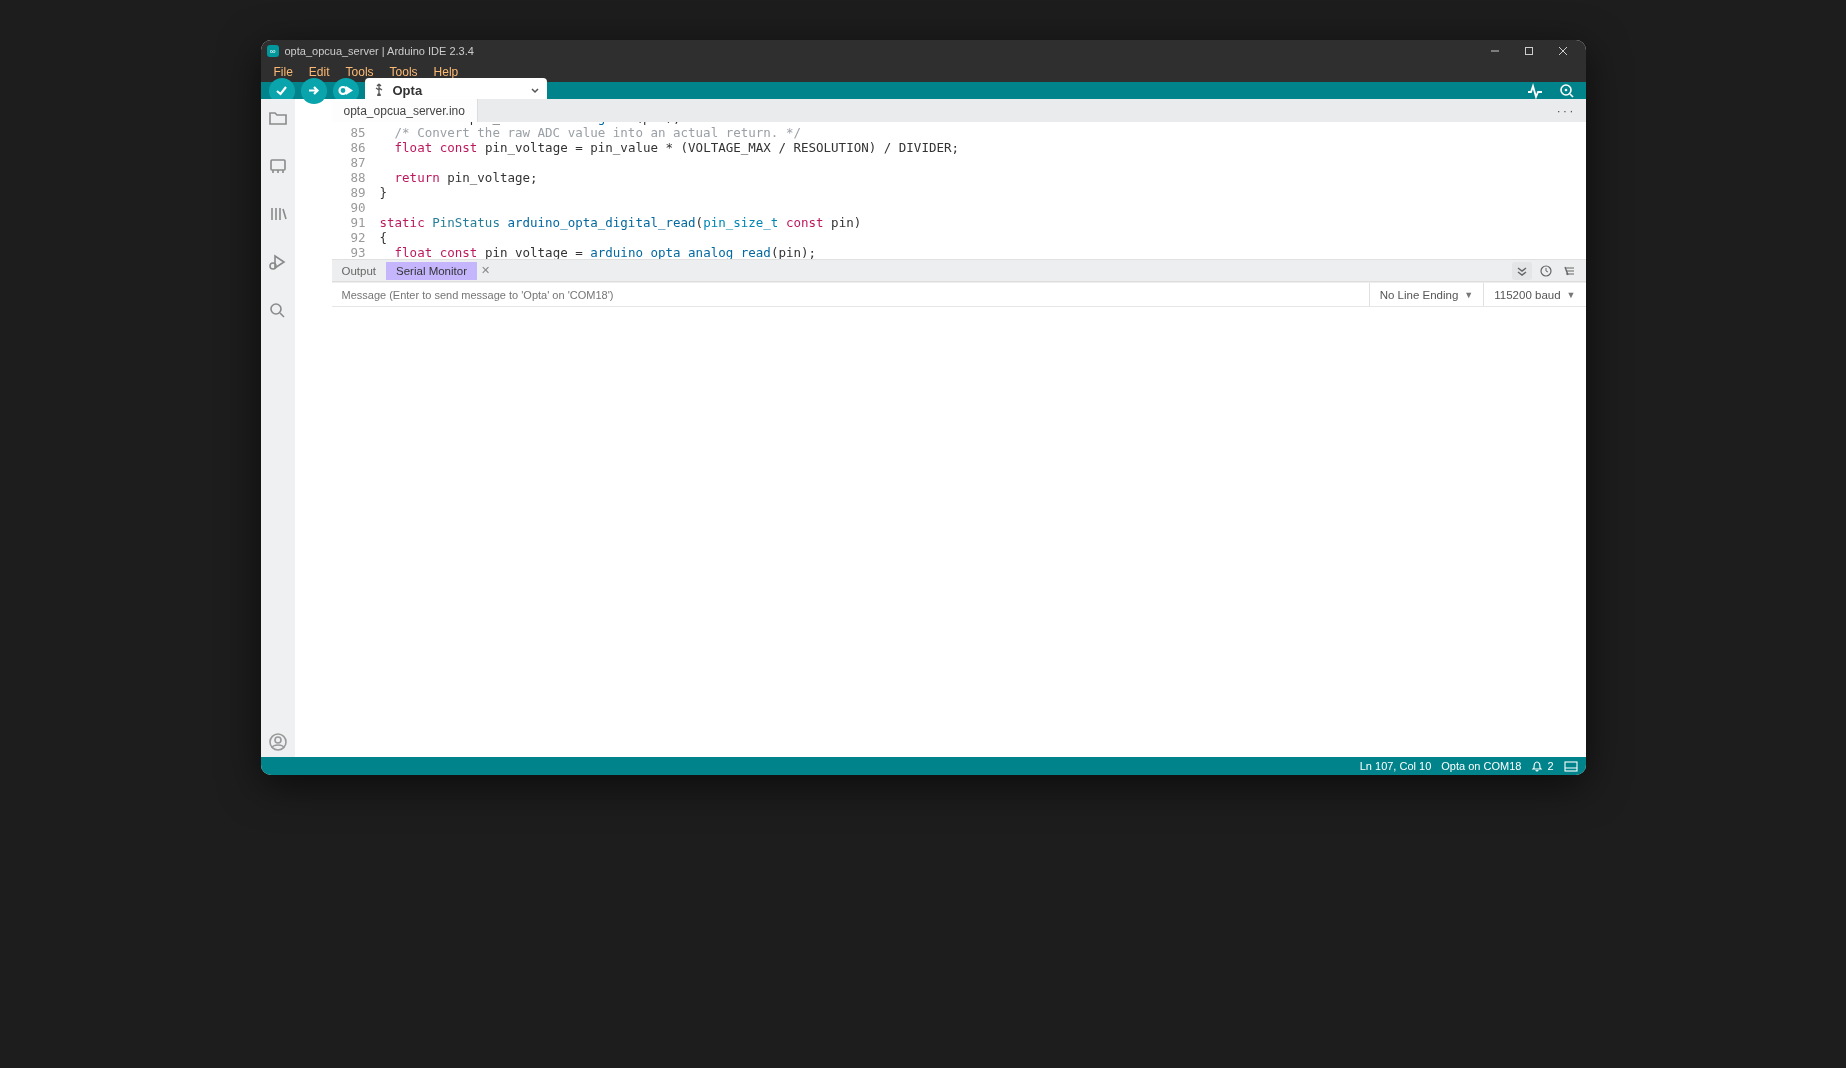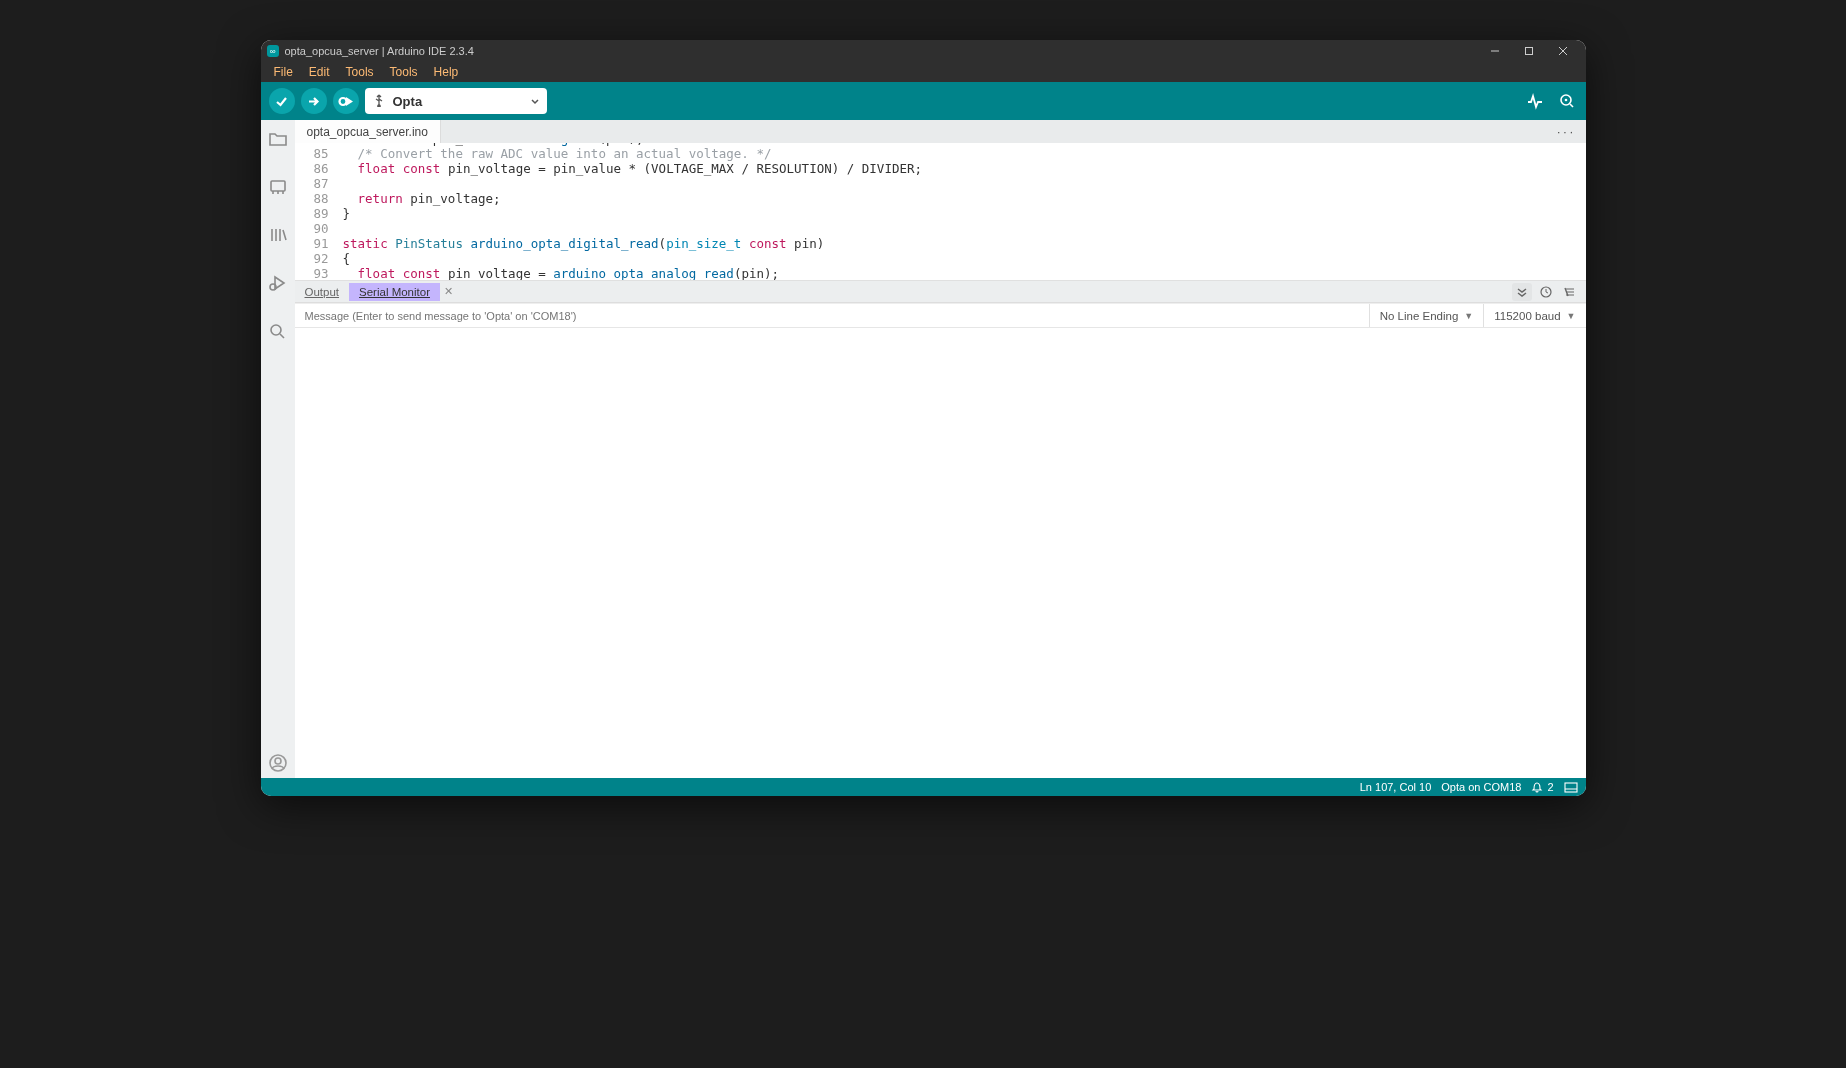--- a/index.html
+++ b/index.html
@@ -60,21 +60,21 @@
     gap: 2px;
     color: #fdba74;
     font-size: 12px;
   }
   .menubar .menuitem {
     padding: 2px 7px;
     cursor: pointer;
   }
   .toolbar {
     background: #00838a;
-    height: 38px;
+    height: 17px;
     display: flex;
     align-items: center;
     padding: 0 8px;
     gap: 6px;
   }
   .toolbar .rbtn {
     width: 26px; height: 26px;
     border-radius: 50%;
     background: #0aa5ac;
     display: flex;
@@ -95,21 +95,21 @@
     font-size: 13px;
     cursor: pointer;
     gap: 8px;
   }
   .board-selector .usb svg { stroke: #555; }
   .board-selector .chev { margin-left: auto; }
   .toolbar .right { margin-left: auto; display: flex; gap: 10px; }
   .toolbar .righticon { width: 22px; height: 22px; display:flex; align-items:center; justify-content:center; cursor:pointer;}
   .toolbar .righticon svg { stroke: #fff; fill: none; }
 
-  .body-area { display: flex; }
+  .body-area { display: flex; gap: 37px; }
   .sidebar {
     width: 34px;
     background: #eef0f1;
     display: flex;
     flex-direction: column;
     align-items: center;
     padding-top: 4px;
     gap: 18px;
   }
   .sidebar .sbtn {
@@ -177,21 +177,20 @@
     height: 22px;
     display: flex;
     align-items: center;
     font-size: 11.5px;
     color: #666;
     border-bottom: 1px solid #ddd;
   }
   .panel-tabs .ptab {
     padding: 3px 10px;
     cursor: pointer;
-    text-decoration: underline;
   }
   .panel-tabs .ptab.active {
     background: #c4b5fd;
     color: #333;
   }
   .panel-tabs .closex {
     padding: 0 4px; cursor:pointer; font-size: 11px; color: #888;
   }
   .panel-tabs .right {
     margin-left: auto; display: flex; align-items:center; gap: 4px; padding-right: 6px;
@@ -388,21 +387,21 @@
       </div>
 
       <div class="editor">
         <div class="code-lines" id="code-lines">
             <div class="code-row">
               <div class="gutter">84</div>
               <div class="code">  <span class="c-kw">int</span> <span class="c-kw">const</span> pin_value = <span class="c-func">analogRead</span>(pin);</div>
             </div>
             <div class="code-row">
               <div class="gutter">85</div>
-              <div class="code">  <span class="c-comment">/* Convert the raw ADC value into an actual voltage. */</span></div>
+              <div class="code">  <span class="c-comment">/* Convert the raw ADC value into an actual return. */</span></div>
             </div>
             <div class="code-row">
               <div class="gutter">86</div>
               <div class="code">  <span class="c-kw">float</span> <span class="c-kw">const</span> pin_voltage = pin_value * (VOLTAGE_MAX / RESOLUTION) / DIVIDER;</div>
             </div>
             <div class="code-row">
               <div class="gutter">87</div>
               <div class="code"></div>
             </div>
             <div class="code-row">

